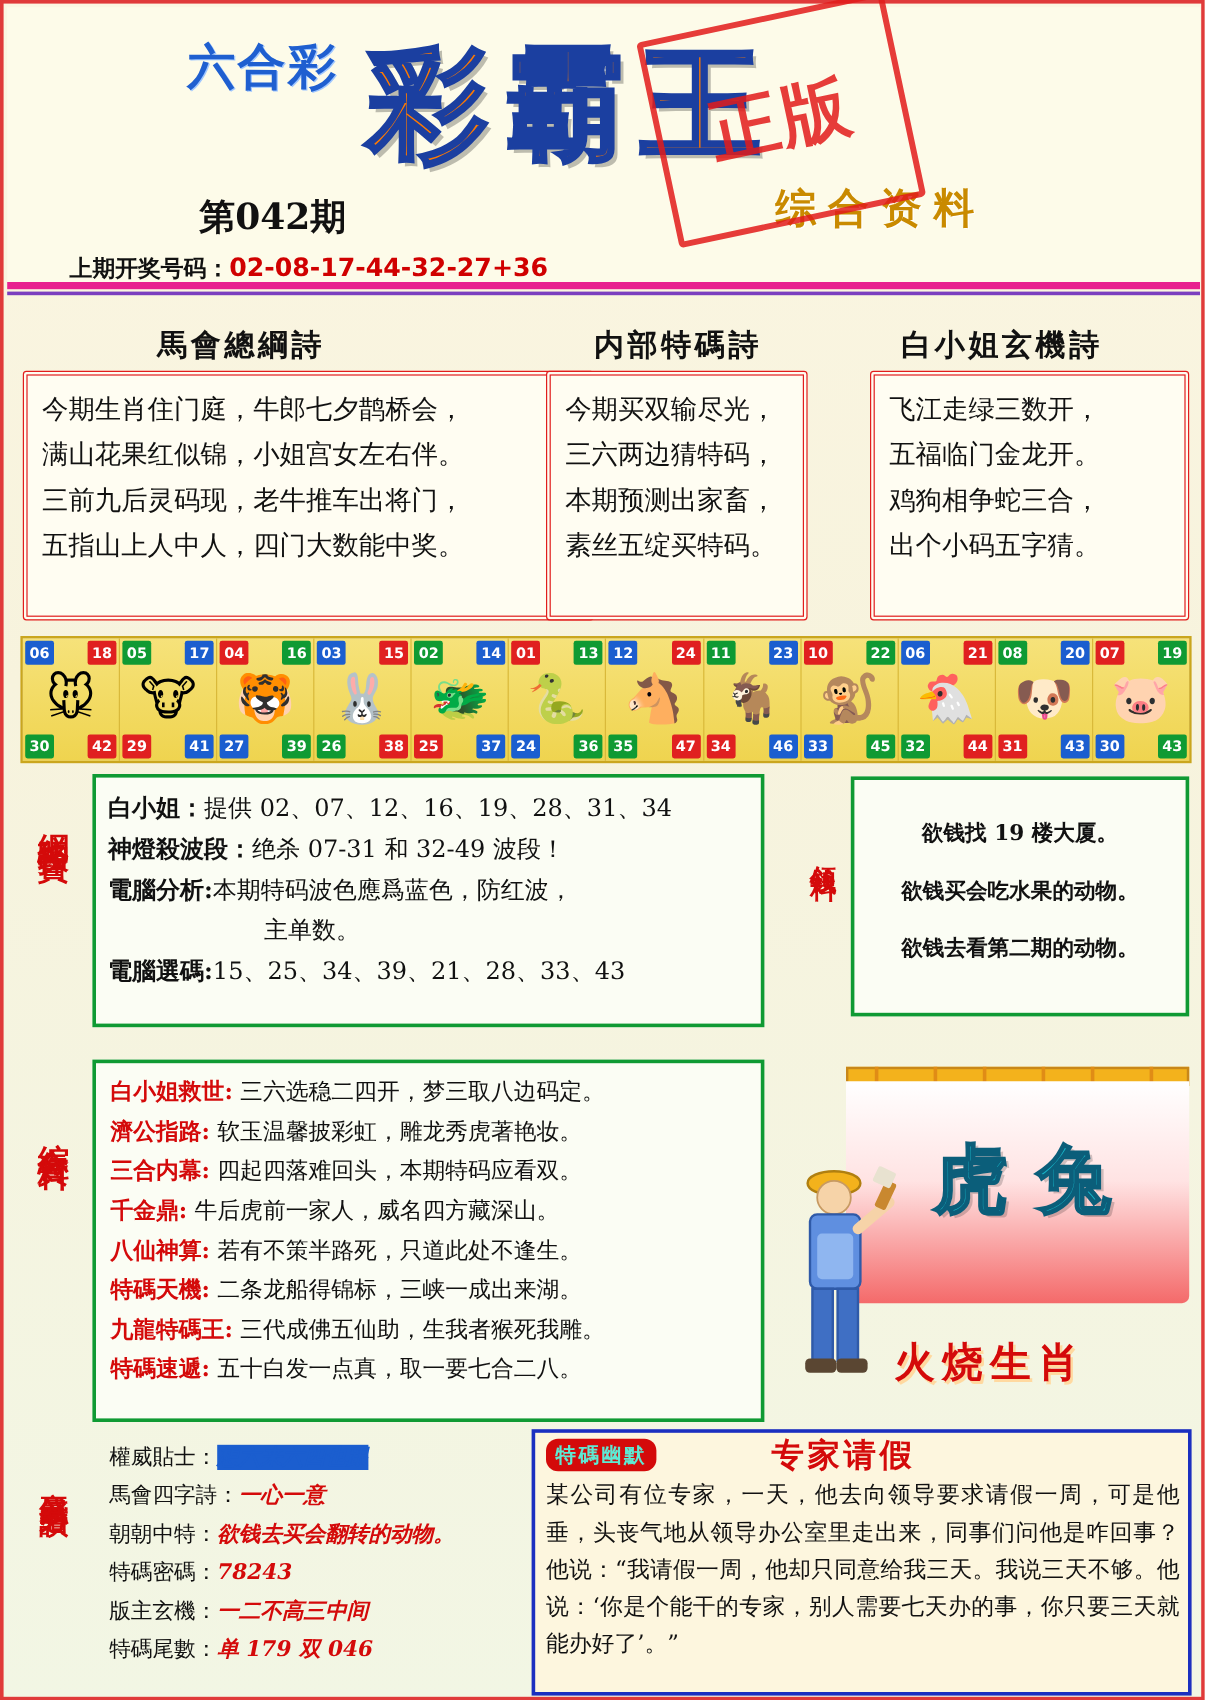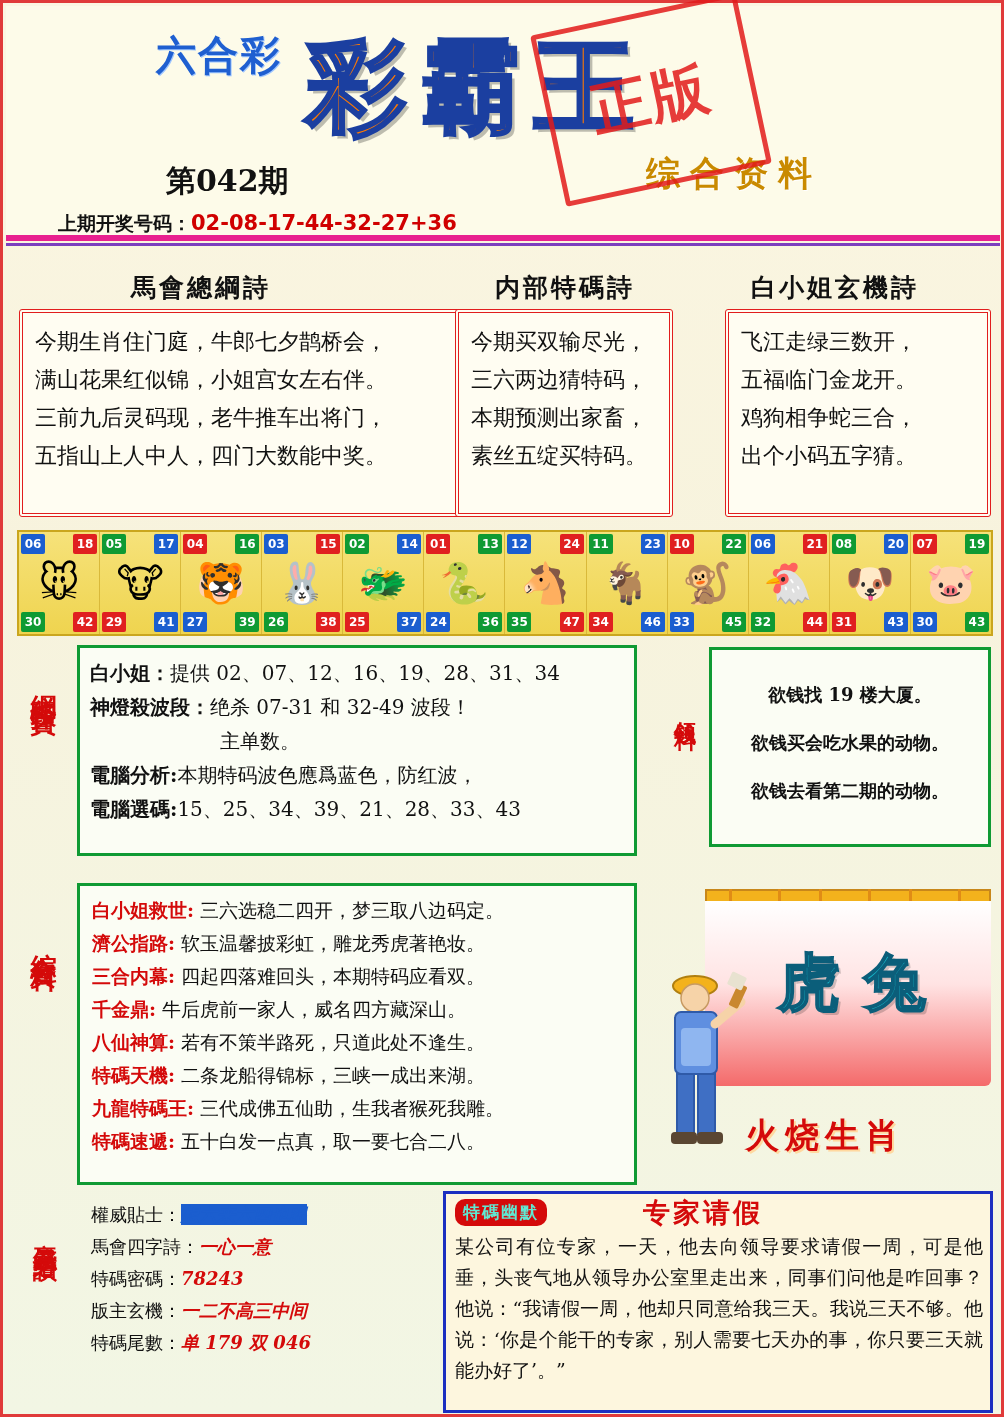--- a/index.html
+++ b/index.html
@@ -341,25 +341,25 @@
   <div class="vlabel" style="left:24px;top:672px;font-size:26px;">網路探寶</div>
 
   <div class="wavy" style="left:74px;top:642px;width:560px;height:211px;">
     <div style="padding:8px 10px;">
       <div class="info-line">
         <b>白小姐：</b><span>提供 02、07、12、16、19、28、31、34</span>
       </div>
       <div class="info-line">
         <b>神燈殺波段：</b><span>绝杀 07-31 和 32-49 波段！</span>
       </div>
+      <div class="info-line">
+        <b>電腦分析:</b><span>本期特码波色應爲蓝色，防红波，</span>
+      </div>
       <div class="info-line" style="padding-left:130px;">
         <span>主单数。</span>
-      </div>
-      <div class="info-line">
-        <b>電腦分析:</b><span>本期特码波色應爲蓝色，防红波，</span>
       </div>
       <div class="info-line">
         <b>電腦選碼:</b><span>15、25、34、39、21、28、33、43</span>
       </div>
     </div>
   </div>
 
   <div class="vlabel" style="left:668px;top:700px;font-size:22px;color:#d40a0a;">领钱料</div>
   <div class="wavy" style="left:706px;top:644px;width:282px;height:200px;border-color:#0f9a33;">
     <div style="padding:30px 10px;">
@@ -407,20 +407,21 @@
     <rect x="78" y="16" width="10" height="24" rx="2" fill="#c9882f" transform="rotate(25 83 28)"></rect>
     <rect x="74" y="6" width="16" height="14" rx="2" fill="#e8e2d0" transform="rotate(25 82 13)"></rect>
   </svg>
 
   <div class="burn">火烧生肖</div>
 
   <div class="vlabel" style="left:26px;top:1222px;font-size:24px;">赢錢必讀</div>
   <div style="position:absolute;left:88px;top:1196px;width:340px;" id="bottom-left-rows">
       <div class="bl-row"><span class="bl-key">權威貼士：</span><span class="bl-val blue">想六来六四也跟</span></div>
       <div class="bl-row"><span class="bl-key">馬會四字詩：</span><span class="bl-val ">一心一意</span></div>
+      <div class="bl-row"><span class="bl-key">朝朝中特：</span><span class="bl-val ">欲钱去买会翻转的动物。</span></div>
       <div class="bl-row"><span class="bl-key">特碼密碼：</span><span class="bl-val ">78243</span></div>
       <div class="bl-row"><span class="bl-key">版主玄機：</span><span class="bl-val ">一二不高三中间</span></div>
       <div class="bl-row"><span class="bl-key">特碼尾數：</span><span class="bl-val ">单 179 双 046</span></div>
     </div>
 
   <div class="joke"></div>
   <div class="joke-badge">特碼幽默</div>
   <div class="joke-title">专家请假</div>
   <div class="joke-body">某公司有位专家，一天，他去向领导要求请假一周，可是他垂，头丧气地从领导办公室里走出来，同事们问他是咋回事？他说：“我请假一周，他却只同意给我三天。我说三天不够。他说：‘你是个能干的专家，别人需要七天办的事，你只要三天就能办好了’。”</div>
 

